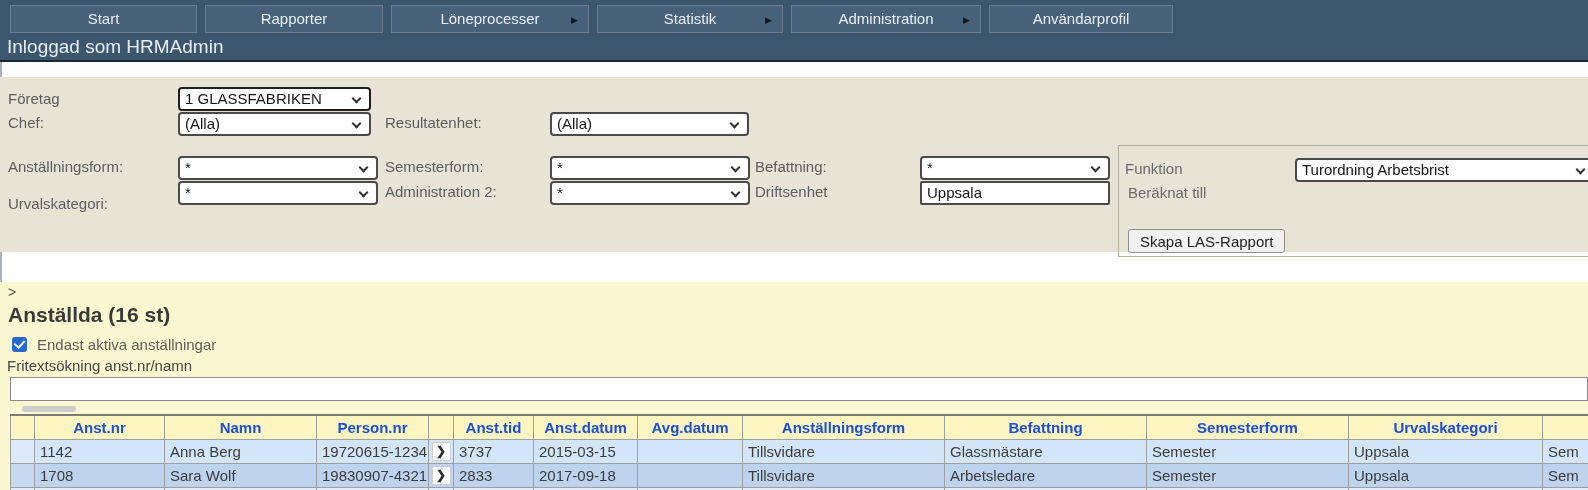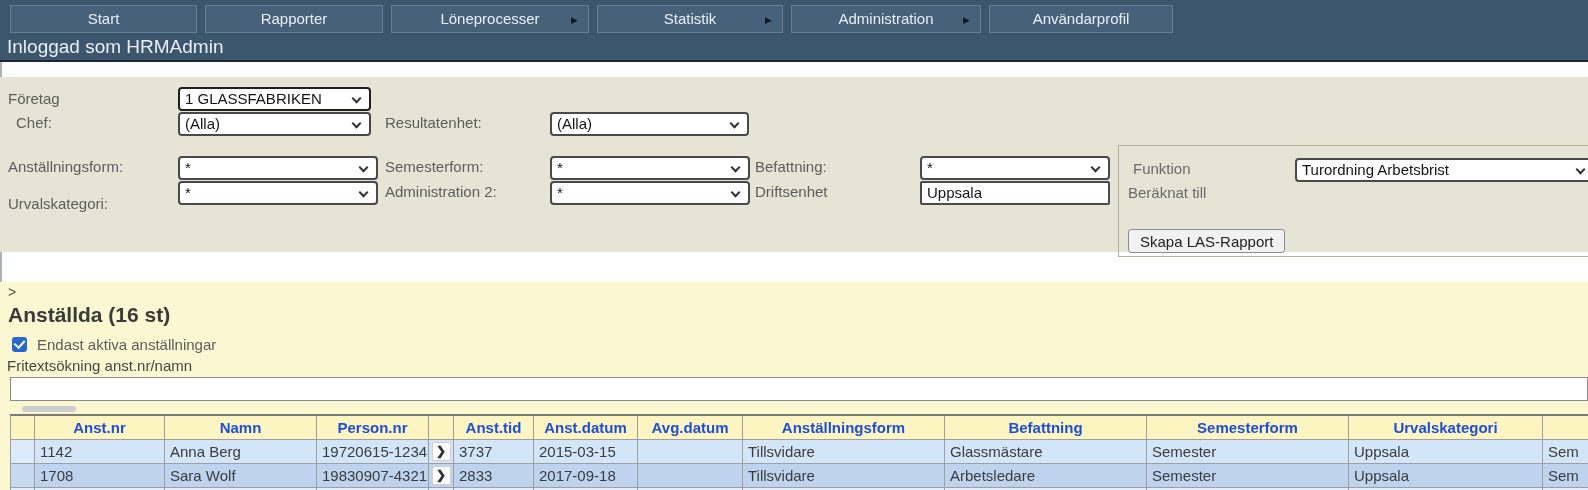--- a/index.html
+++ b/index.html
@@ -101,21 +101,21 @@
 <div class="left-edge"></div>
 
 <div class="filter-panel">
 
   <div class="flabel" style="left:8px; top:13px;">Företag</div>
   <div class="sel bold-border" style="left:178px; top:10px; width:193px;">
     <span>1 GLASSFABRIKEN</span>
     <span class="sel-chevron"></span>
   </div>
 
-  <div class="flabel" style="left:16px; top:37px;text-align:right;">Chef:</div>
+  <div class="flabel" style="left:8px; top:37px;text-align:right;">Chef:</div>
   <div class="sel" style="left:178px; top:35px; width:193px;">
     <span>(Alla)</span>
     <span class="sel-chevron"></span>
   </div>
 
   <div class="flabel" style="left:385px; top:37px;">Resultatenhet:</div>
   <div class="sel" style="left:550px; top:35px; width:199px;">
     <span>(Alla)</span>
     <span class="sel-chevron"></span>
   </div>
@@ -150,21 +150,21 @@
     <span class="sel-chevron"></span>
   </div>
 
   <div class="flabel" style="left:755px; top:106px;">Driftsenhet</div>
   <div class="tinput" style="left:920px; top:104px; width:190px;">
     <span>Uppsala</span>
   </div>
 
   <div class="las-fieldset">
 
-    <div class="flabel" style="left:14px; top:14px;">Funktion</div>
+    <div class="flabel" style="left:6px; top:14px;">Funktion</div>
     <div class="sel" style="left:176px; top:12px; width:300px;">
       <span>Turordning Arbetsbrist</span>
       <span class="sel-chevron"></span>
     </div>
 
     <div class="flabel" style="left:9px; top:38px;">Beräknat till</div>
 
     <button class="las-button">Skapa LAS-Rapport</button>
   </div>
 </div>

